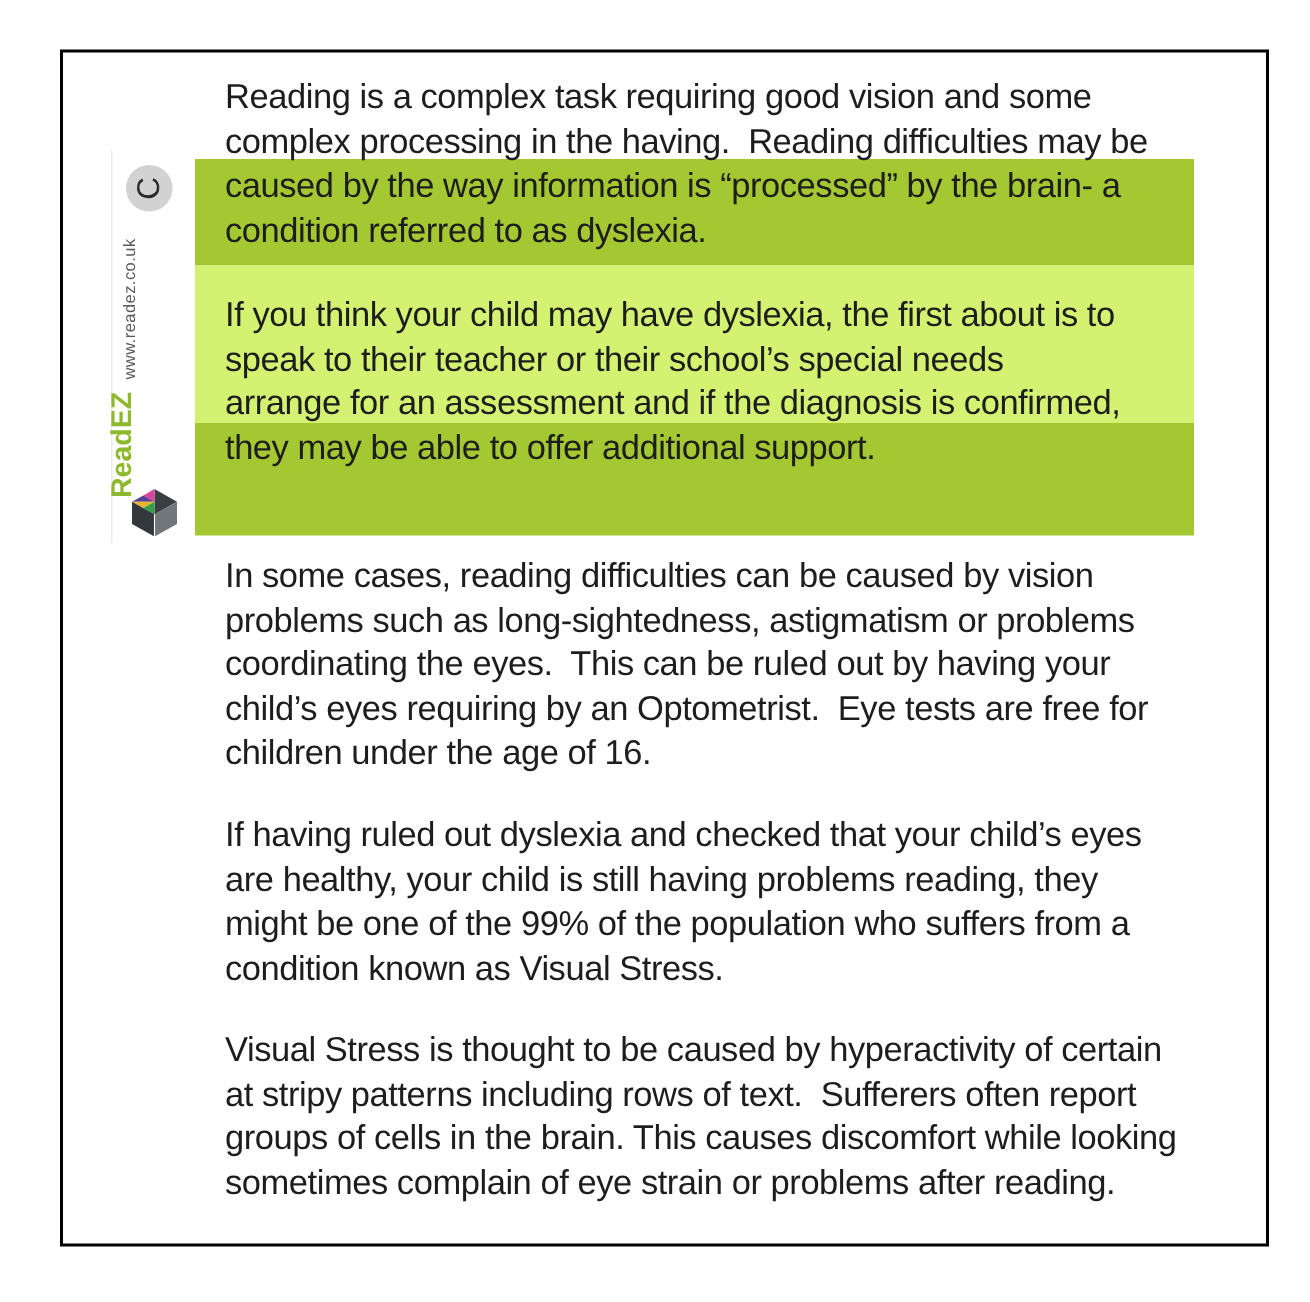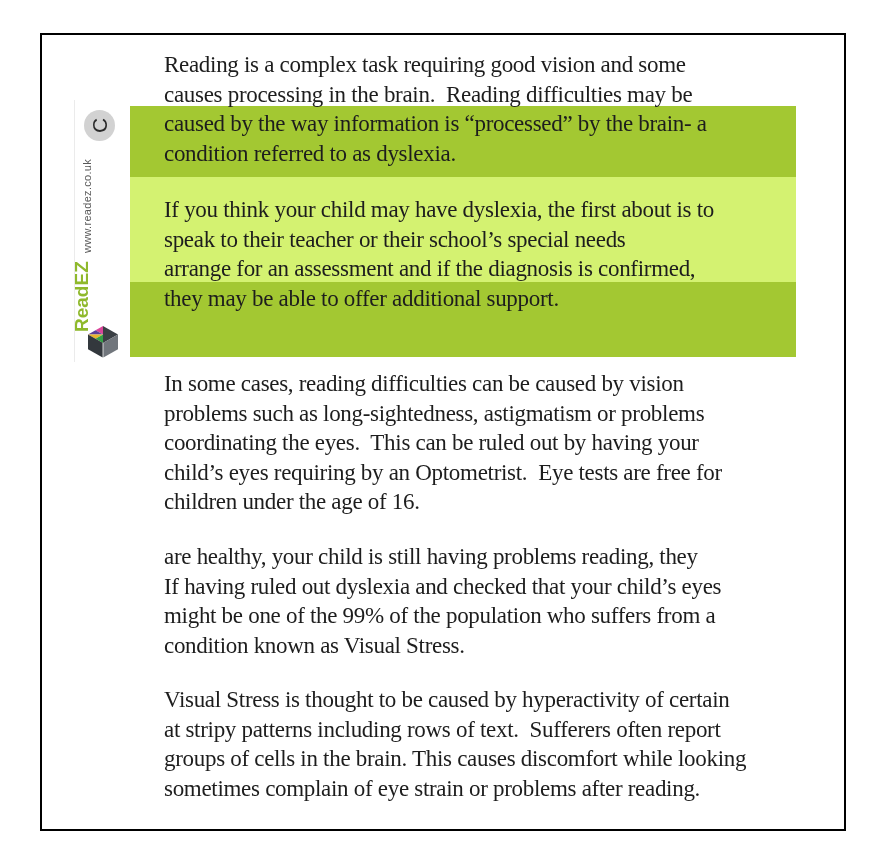--- a/index.html
+++ b/index.html
@@ -24,26 +24,25 @@
     background:transparent;
   }
   .band{position:absolute;left:130px;width:666px;}
   .band-dark{background:var(--dark-green);}
   .band-light{background:var(--light-green);}
   .band-1{top:106px;height:71px;}
   .band-2{top:177px;height:105px;}
   .band-3{top:282px;height:75px;}
 
   .para{
-    position:absolute;left:164px;
+    position:absolute;left:150px;
     color:var(--text-color);
     font-size:23px;
     letter-spacing:-0.3px;
     line-height:29.5px;
-    font-family:Liberation Serif, serif;
   }
   .para .line{white-space:pre;height:29.5px;}
   .p1{top:50px;}
   .p2{top:195px;}
   .p3{top:369px;}
   .p4{top:542px;}
   .p5{top:685px;}
 
   .logo-strip{
     position:absolute;
@@ -114,43 +113,43 @@
       <polygon points="16,9 8,13.5 16,18" fill="#35a047"></polygon>
 
       <polygon points="0,9 15.6,17.8 15.6,33.6 0,24.8" fill="#33383d"></polygon>
 
       <polygon points="16.4,17.8 32,9 32,24.8 16.4,33.6" fill="#71767c"></polygon>
     </svg>
   </div>
 
   <div class="para p1">
     <div class="line">Reading is a complex task requiring good vision and some</div>
-    <div class="line">causes processing in the brain.  Reading difficulties may be</div>
+    <div class="line">complex processing in the having.  Reading difficulties may be</div>
     <div class="line">caused by the way information is “processed” by the brain- a</div>
     <div class="line">condition referred to as dyslexia.</div>
   </div>
 
   <div class="para p2">
     <div class="line">If you think your child may have dyslexia, the first about is to</div>
     <div class="line">speak to their teacher or their school’s special needs</div>
     <div class="line">arrange for an assessment and if the diagnosis is confirmed,</div>
     <div class="line">they may be able to offer additional support.</div>
   </div>
 
   <div class="para p3">
     <div class="line">In some cases, reading difficulties can be caused by vision</div>
     <div class="line">problems such as long-sightedness, astigmatism or problems</div>
     <div class="line">coordinating the eyes.  This can be ruled out by having your</div>
     <div class="line">child’s eyes requiring by an Optometrist.  Eye tests are free for</div>
     <div class="line">children under the age of 16.</div>
   </div>
 
   <div class="para p4">
+    <div class="line">If having ruled out dyslexia and checked that your child’s eyes</div>
     <div class="line">are healthy, your child is still having problems reading, they</div>
-    <div class="line">If having ruled out dyslexia and checked that your child’s eyes</div>
     <div class="line">might be one of the 99% of the population who suffers from a</div>
     <div class="line">condition known as Visual Stress.</div>
   </div>
 
   <div class="para p5">
     <div class="line">Visual Stress is thought to be caused by hyperactivity of certain</div>
     <div class="line">at stripy patterns including rows of text.  Sufferers often report</div>
     <div class="line">groups of cells in the brain. This causes discomfort while looking</div>
     <div class="line">sometimes complain of eye strain or problems after reading.</div>
   </div>

